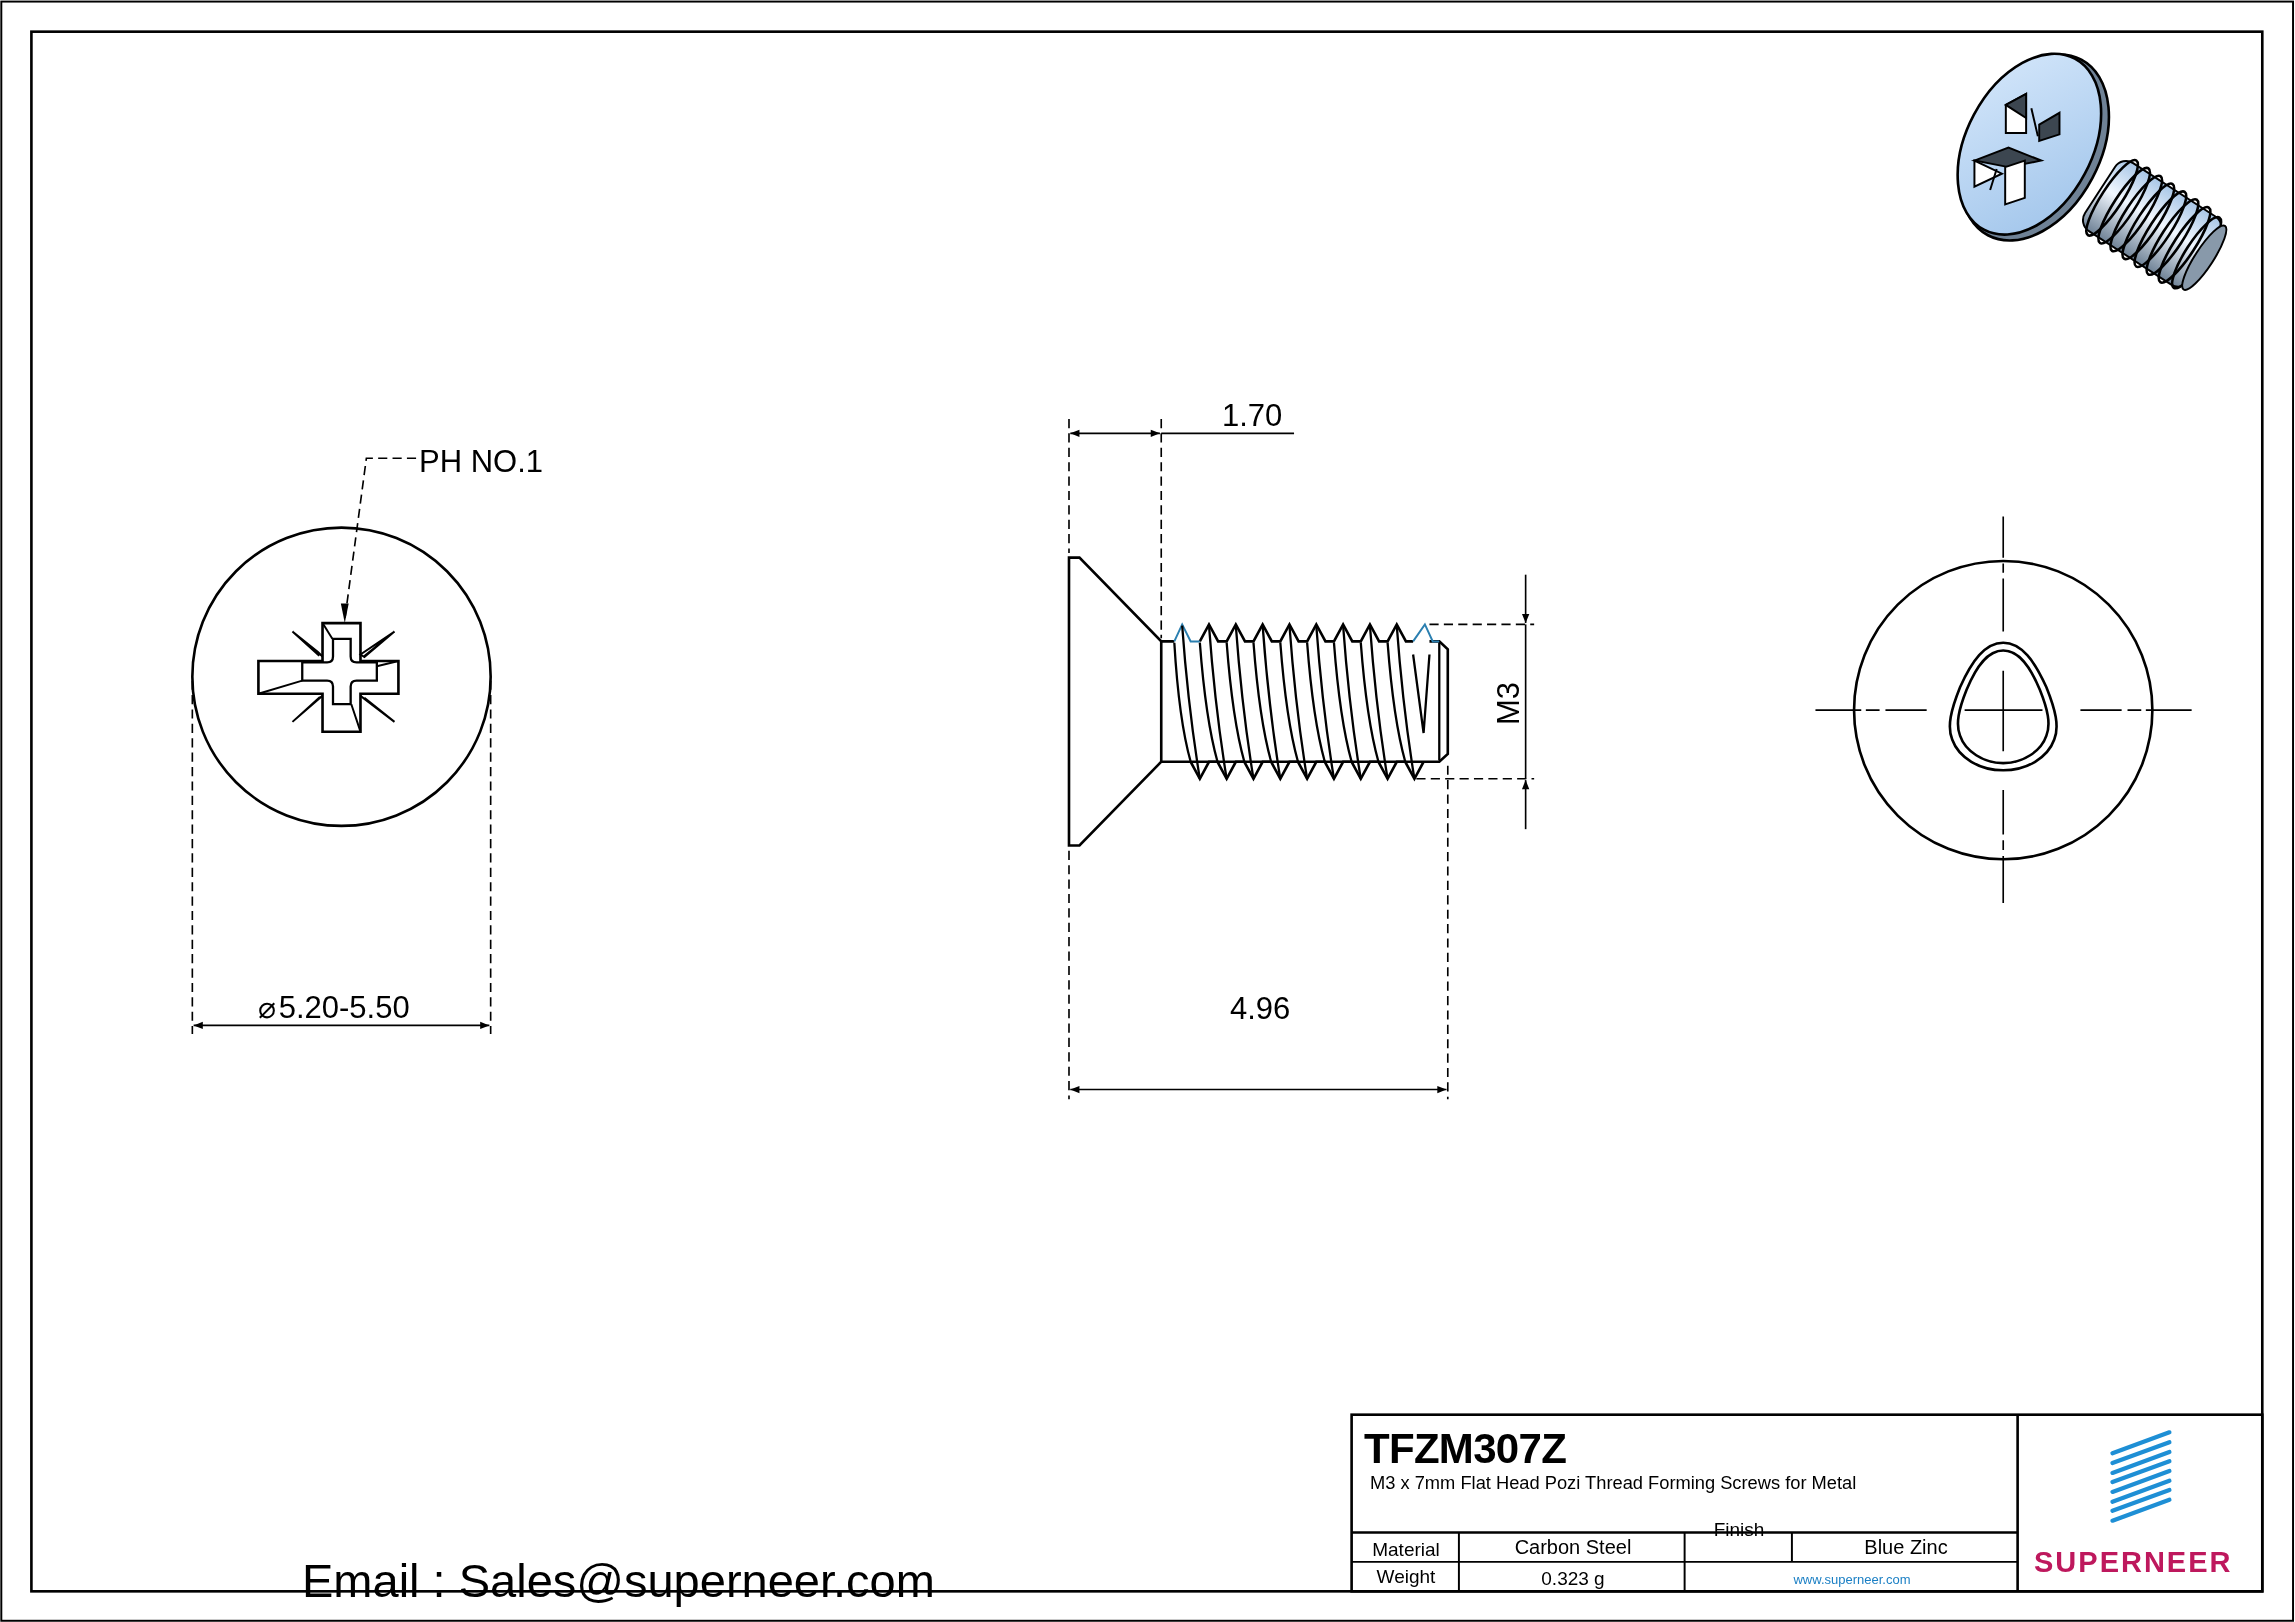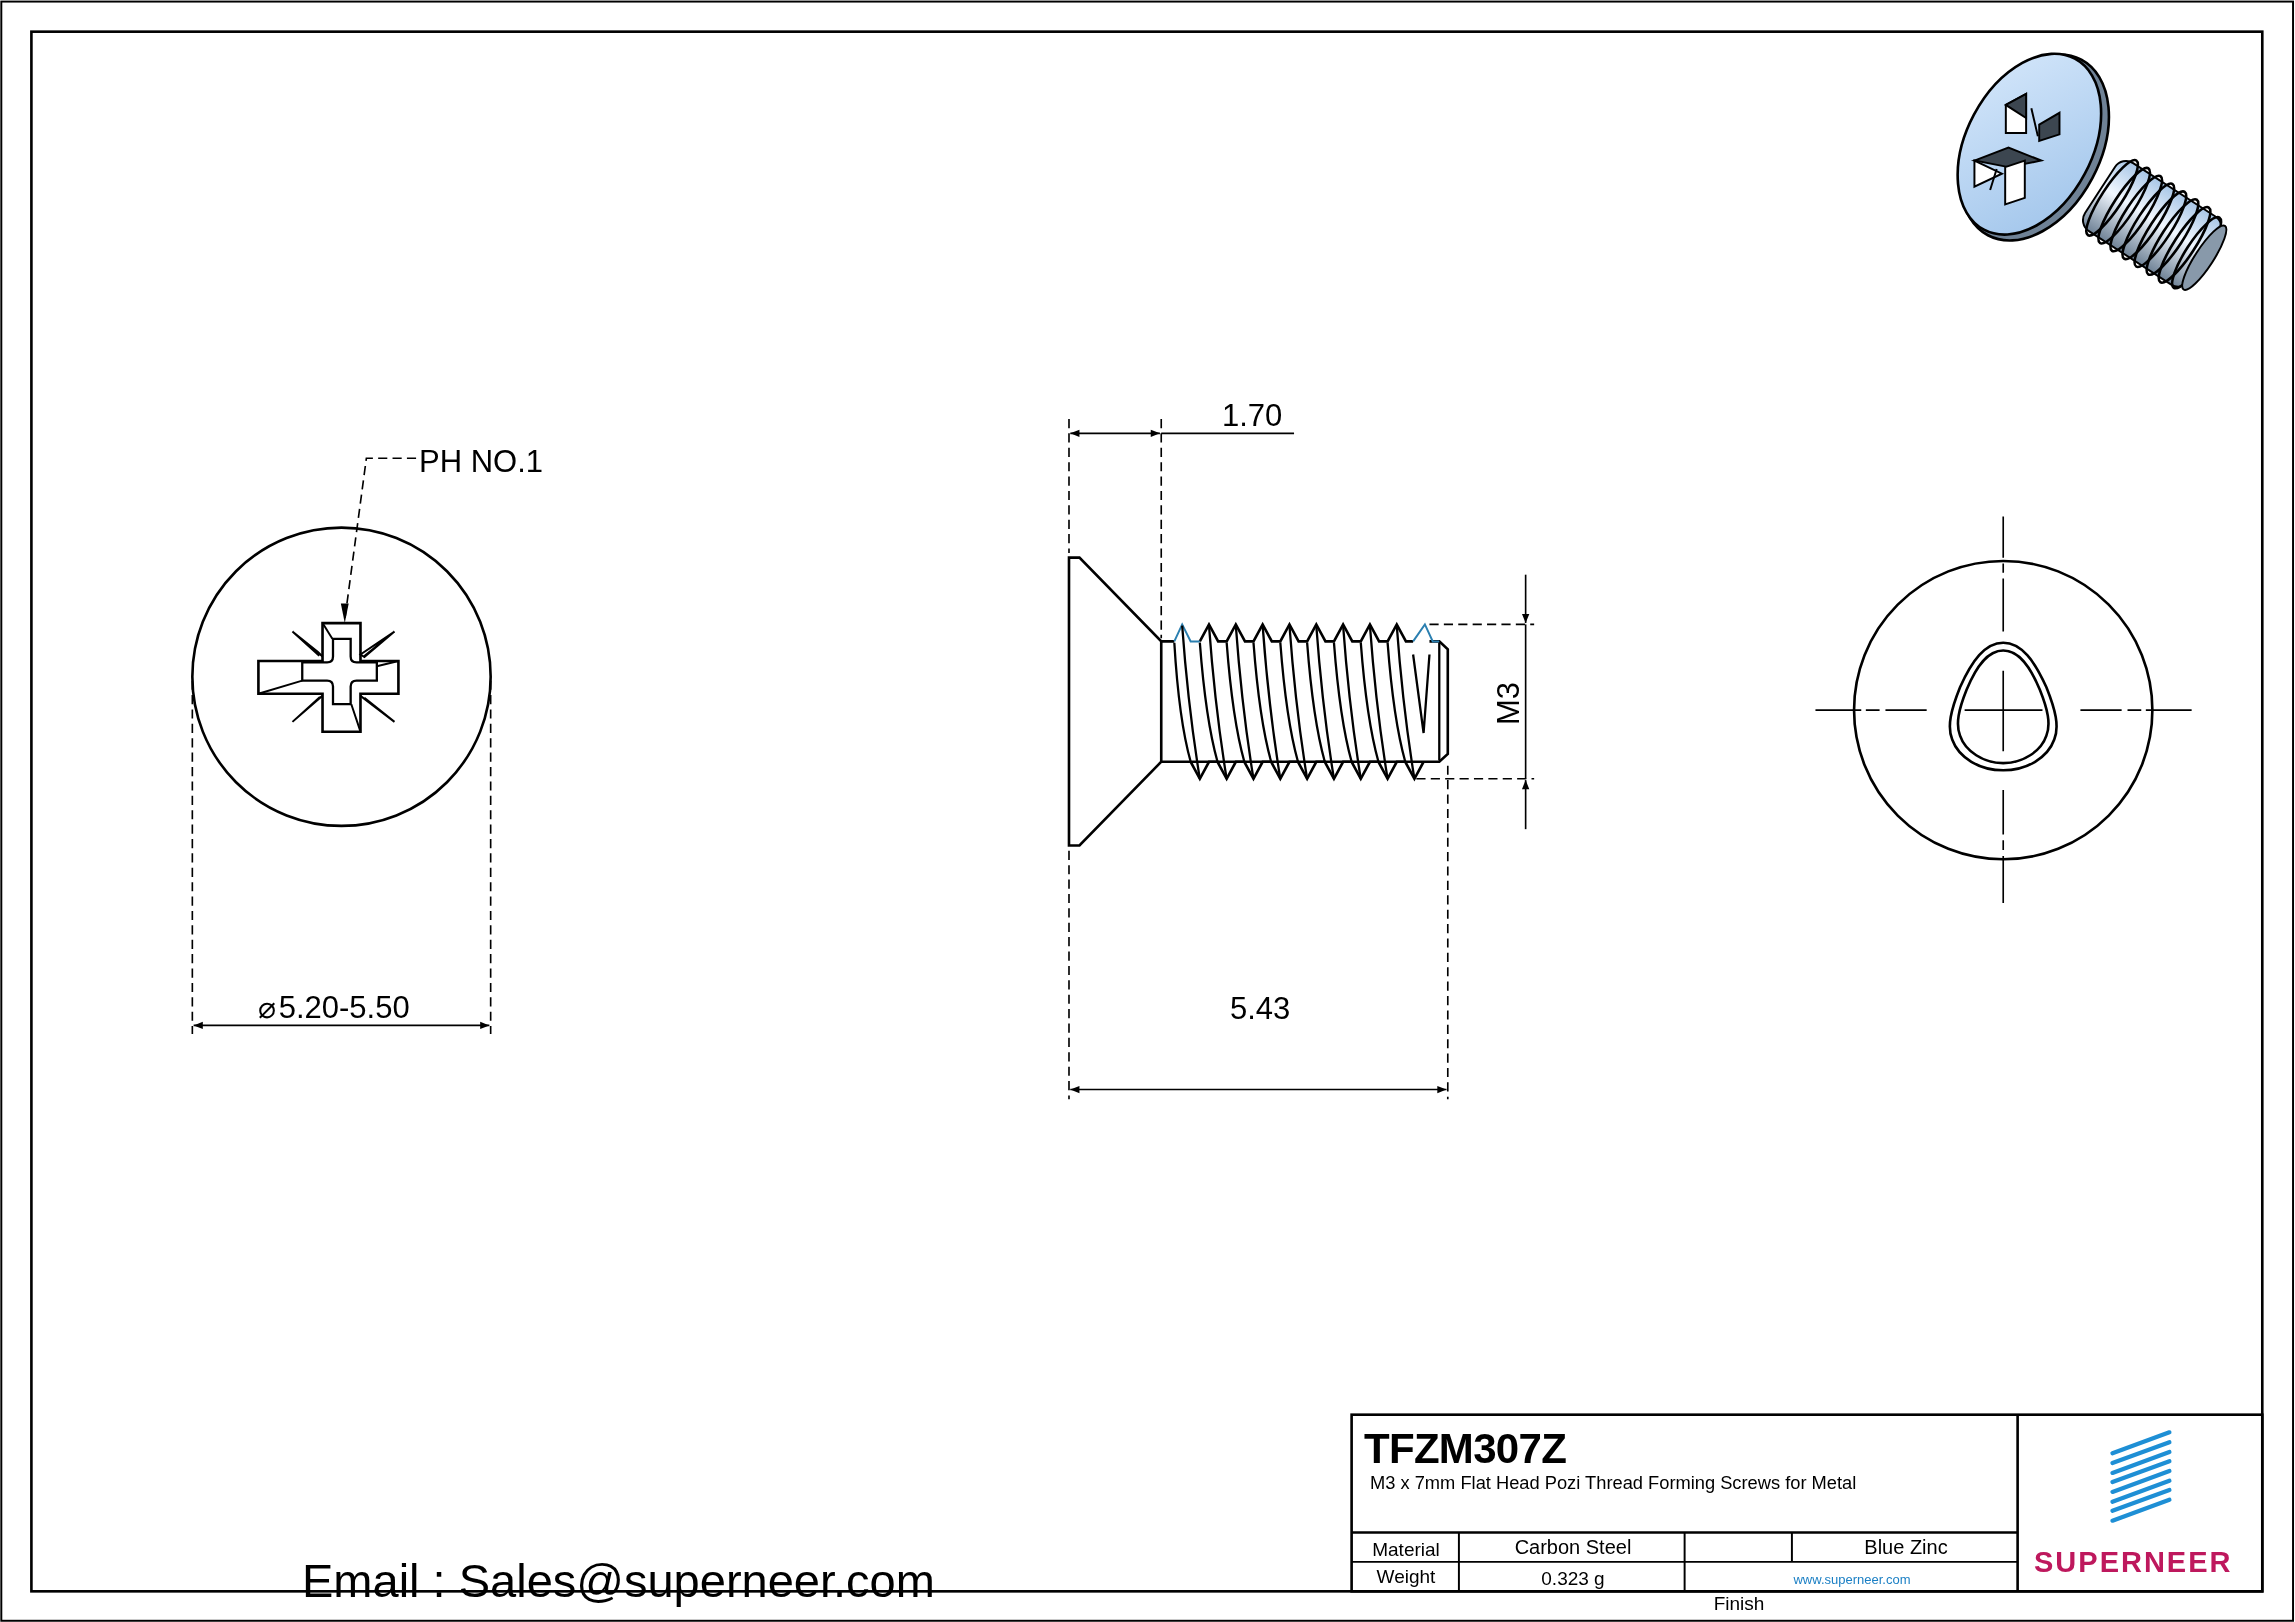--- a/index.html
+++ b/index.html
@@ -172,31 +172,31 @@
 </svg>
 
 <div class="txt" style="left:419px; top:446px; font-size:31px;">PH NO.1</div>
 
 <div class="txt dimtxt" style="left:258px; top:992px; font-size:31px;">
   <span style="font-size:30px; margin-right:2.6px;">⌀</span><span>5.20-5.50</span>
 </div>
 
 <div class="txt dimtxt" style="left:1222px; top:400px; font-size:31px;">1.70</div>
 
-<div class="txt dimtxt" style="left:1230px; top:993px; font-size:31px;">5.43</div>
+<div class="txt dimtxt" style="left:1230px; top:993px; font-size:31px;">4.96</div>
 
 <div class="txt dimtxt" style="left:1487px; top:688px; font-size:31px; transform:rotate(-90deg); transform-origin:center;">M3</div>
 
 <div class="txt" style="left:302px; top:1517px; font-size:47px;margin-top:40px;">Email : Sales@superneer.com</div>
 
 <div class="txt" style="left:1364px; top:1428px; font-size:42px; font-weight:bold; letter-spacing:-0.7px;text-align:center;">TFZM307Z</div>
 <div class="txt" style="left:1370px; top:1474px; font-size:18.3px;">M3 x 7mm Flat Head Pozi Thread Forming Screws for Metal</div>
 
 <div class="tb-cell" style="left:1353px; top:1534px; width:106px; height:29px; font-size:19px; padding-top:3.9px; box-sizing:border-box;">Material</div>
 <div class="tb-cell" style="left:1461px; top:1533px; width:224px; height:29px; font-size:20px;">Carbon Steel</div>
-<div class="tb-cell" style="left:1686px; top:1588px; width:106px; height:29px; font-size:19px; padding-top:3.9px; box-sizing:border-box;">Finish</div>
+<div class="tb-cell" style="left:1686px; top:1514px; width:106px; height:29px; font-size:19px; padding-top:3.9px; box-sizing:border-box;">Finish</div>
 <div class="tb-cell" style="left:1794px; top:1533px; width:224px; height:29px; font-size:20px;">Blue Zinc</div>
 <div class="tb-cell" style="left:1353px; top:1562px; width:106px; height:29px; font-size:19px;">Weight</div>
 <div class="tb-cell" style="left:1461px; top:1563px; width:224px; height:29px; font-size:19px; padding-top:3.9px; box-sizing:border-box;">0.323 g</div>
 <div class="tb-cell" style="left:1686px; top:1563px; width:332px; height:29px; font-size:13px; color:#1a7fc4; padding-top:3.9px; box-sizing:border-box;">www.superneer.com</div>
 
 <div class="txt" style="left:2034px; top:1548px; font-size:29px; font-weight:bold; color:#be185d; letter-spacing:2px;">SUPERNEER</div>
 
 
 </body></html>

